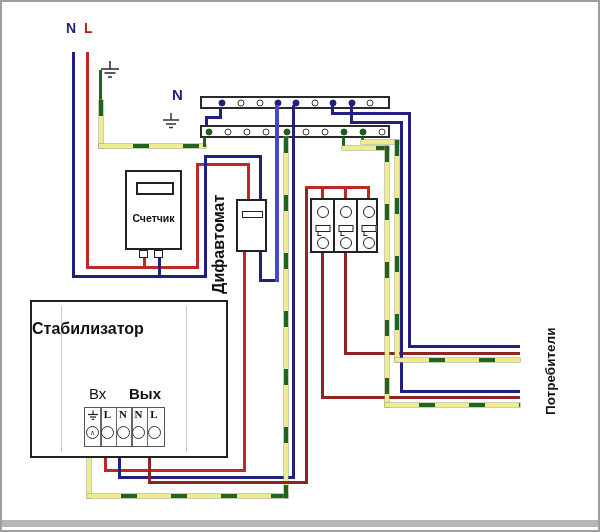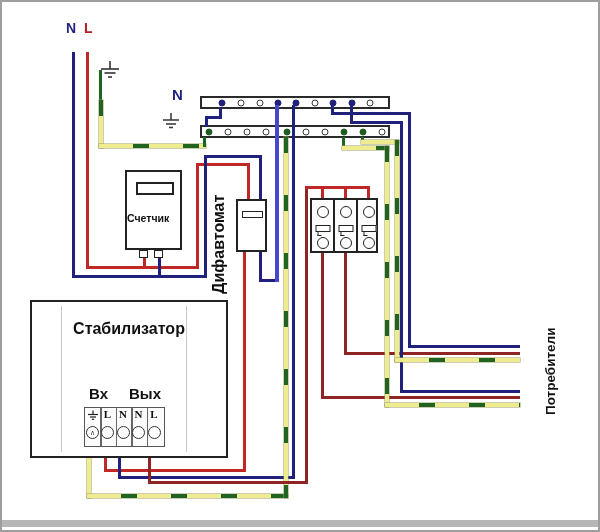--- a/index.html
+++ b/index.html
@@ -57,21 +57,21 @@
     <line x1="3" y1="8" x2="19" y2="8"></line>
         <line x1="6" y1="12" x2="16" y2="12"></line>
         <line x1="9" y1="15.5" x2="13" y2="15.5"></line>
       </g>
   </svg>
 
   <div class="lbl" style="left:172px;top:86px;font-size:15px;font-weight:bold;color:#23237e;">N</div>
 
   <div class="box" style="left:125px;top:170px;width:57px;height:80px;">
     <div style="position:absolute;left:9px;top:10px;width:38px;height:13px;border:2px solid #222;box-sizing:border-box;"></div>
-    <div class="lbl" style="left:0;right:0;top:40px;font-size:10.5px;font-weight:bold;position:absolute;">Счетчик</div>
+    <div class="lbl" style="left:0;right:0;top:40px;text-align:center;font-size:10.5px;font-weight:bold;position:absolute;">Счетчик</div>
   </div>
   <div class="box" style="left:139px;top:250px;width:9px;height:8px;border-width:1.5px;"></div>
   <div class="box" style="left:154px;top:250px;width:9px;height:8px;border-width:1.5px;"></div>
 
   <div class="lbl vtext" style="left:210px;top:172px;height:122px;font-size:16px;font-weight:bold;">Дифавтомат</div>
   <div class="box" style="left:236px;top:199px;width:31px;height:53px;">
     <div style="position:absolute;left:4px;top:10px;width:21px;height:7px;border:1.5px solid #222;box-sizing:border-box;"></div>
   </div>
 
   <div class="box" style="left:310px;top:198px;width:68px;height:55px;background:#fcfcfc;">
@@ -88,22 +88,22 @@
     <div class="bkmod" style="left:46px;width:22px;">
       <div class="bkc" style="top:6px;"></div>
       <div class="bktog"></div>
       <div class="bkc" style="top:37px;"></div>
     </div>
   </div>
 
   <div class="box" style="left:30px;top:300px;width:198px;height:158px;">
     <div class="innerline" style="left:29px;"></div>
     <div class="innerline" style="left:154px;"></div>
-    <div class="lbl" style="position:absolute;left:0;right:0;top:18px;text-align:center;font-size:16px;font-weight:bold;">Стабилизатор</div>
-    <div class="lbl" style="position:absolute;left:57px;top:83px;font-size:15px;font-weight:bold;">Вх</div>
+    <div class="lbl" style="position:absolute;left:0;right:0;top:18px;font-size:16px;font-weight:bold;">Стабилизатор</div>
+    <div class="lbl" style="position:absolute;left:57px;top:83px;font-size:15px;font-weight:normal;">Вх</div>
     <div class="lbl" style="position:absolute;left:97px;top:83px;font-size:15px;font-weight:bold;">Вых</div>
 
     <div style="position:absolute;left:52px;top:105px;width:81px;height:40px;border:1.5px solid #555;box-sizing:border-box;background:#fcfcfc;">
       <div class="tcell-line" style="left:15px;"></div>
       <div class="tcell-line" style="left:30.5px;"></div>
       <div class="tcell-line" style="left:46px;"></div>
       <div class="tcell-line" style="left:61.5px;"></div>
       <svg style="position:absolute;left:2px;top:2px;" width="12" height="11">
         <g stroke="#222" stroke-width="1.2">
             <line x1="6" y1="0.5" x2="6" y2="4"></line>

